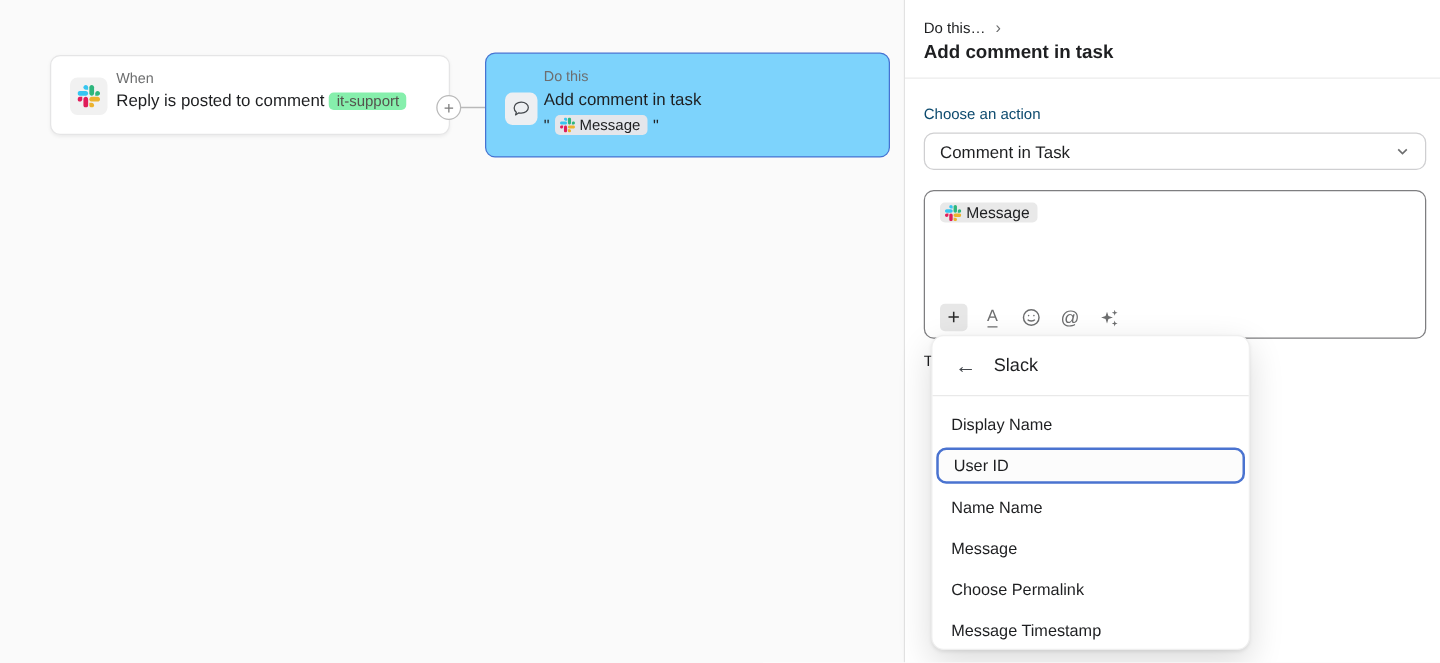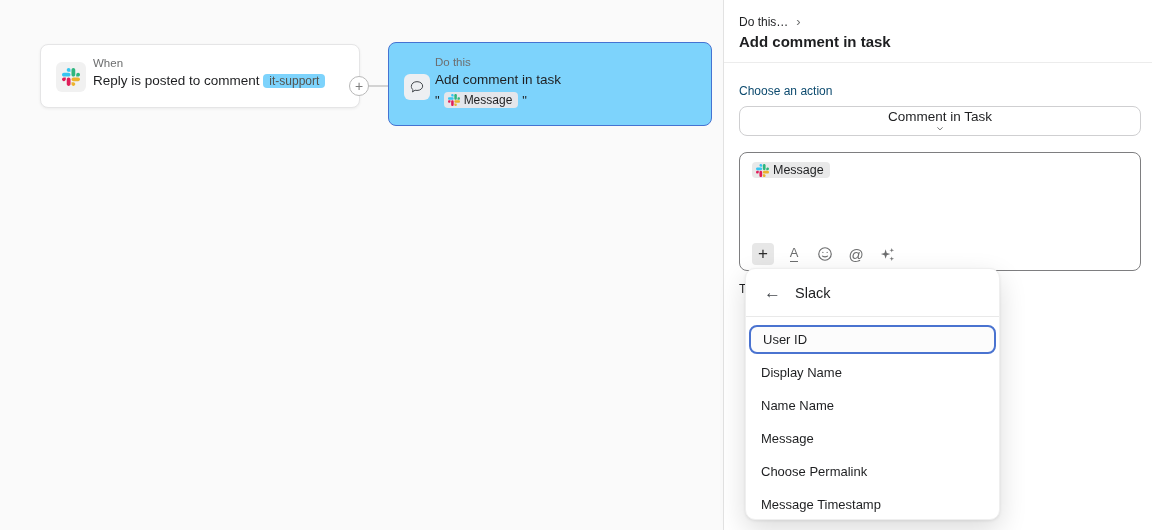--- a/index.html
+++ b/index.html
@@ -29,21 +29,21 @@
   .do-card   .icon-box { left:15px; top:31px; width:26px; height:26px; background:#edeff2; }
 
   .card-text { position:absolute; left:52px; top:12px; }
   .do-card .card-text { left:46px; top:13px; }
   .kicker { font-size:11.5px; color:#6d6e6f; margin-bottom:4px; }
   .card-title { font-size:13.5px; color:#1e1f21; }
   .quote-row { margin-top:5px; font-size:13px; color:#1e1f21; display:flex; align-items:center; gap:4px; }
 
   .chip {
     display:inline-flex; align-items:center; gap:4px;
-    background:#7dd3fc; border-radius:4px; padding:0 6px;
+    background:#86efac; border-radius:4px; padding:0 6px;
     font-size:12px; color:#55534e; vertical-align:middle;
   }
   .var-chip { background:#e4e6eb; color:#1e1f21; padding:1px 6px 1px 4px; }
 
   .plus-connector {
     position:absolute; left:349px; top:76px; width:20px; height:20px;
     background:#ffffff; border:1px solid #b9b9b9; border-radius:50%;
     display:flex; align-items:center; justify-content:center;
     font-size:14px; color:#7d7d7d; line-height:1; cursor:pointer;
   }
@@ -58,21 +58,21 @@
   .breadcrumb .chev { color:#6d6e6f; margin-left:8px; font-size:13px; }
   .panel-title { position:absolute; left:15px; top:33px; font-size:15px; font-weight:700; }
   .header-actions { position:absolute; right:14px; top:24px; display:flex; gap:17px; }
   .icon-btn { background:none; border:none; cursor:pointer; color:#5c5d5e; display:flex; align-items:center; }
 
   .field-label { position:absolute; left:15px; top:84px; font-size:12px; font-weight:500; color:#0c4a6e; }
   .select {
     position:absolute; left:15px; top:106px; width:402px; height:30px;
     border:1px solid #cfcfd1; border-radius:8px; background:#fff;
     display:flex; align-items:center; justify-content:space-between;
-    padding:2px 12px; font-size:13.5px; cursor:pointer;flex-direction:column;
+    padding:2px 12px; font-size:13.5px; cursor:pointer;
   }
   .composer {
     position:absolute; left:15px; top:152px; width:402px; height:119px;
     border:1px solid #7e7e80; border-radius:8px; background:#fff;
   }
   .composer .var-chip { position:absolute; left:12px; top:9px; background:#e9e9e9; font-size:12.5px; }
   .toolbar { position:absolute; left:12px; bottom:5px; display:flex; align-items:center; gap:9px; }
   .tb-btn {
     border:none; background:none; cursor:pointer; color:#6d6e6f;
     width:22px; height:22px; display:flex; align-items:center; justify-content:center;
@@ -251,21 +251,21 @@
   <div class="obscured-frag">T</div>
 
   <div class="menu">
     <div class="menu-header">
       <button class="menu-back">
         <span>←</span>
       </button>
       <span class="menu-title">Slack</span>
     </div>
     <div class="menu-list">
+      <div class="menu-item">Display Name</div>
       <div class="menu-item selected">User ID</div>
-      <div class="menu-item">Display Name</div>
       <div class="menu-item">Name Name</div>
       <div class="menu-item">Message</div>
       <div class="menu-item">Choose Permalink</div>
       <div class="menu-item">Message Timestamp</div>
     </div>
   </div>
 </div>
 
 </body></html>

